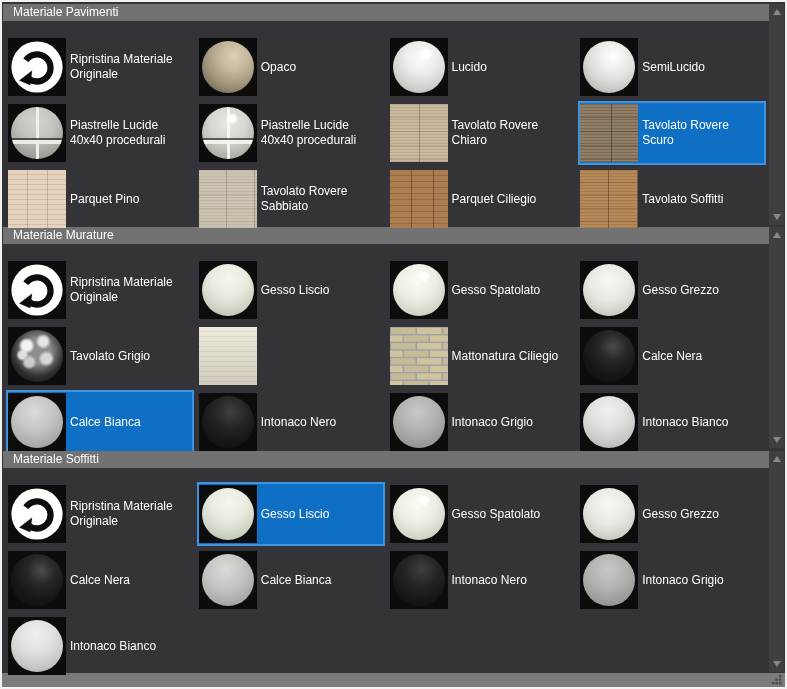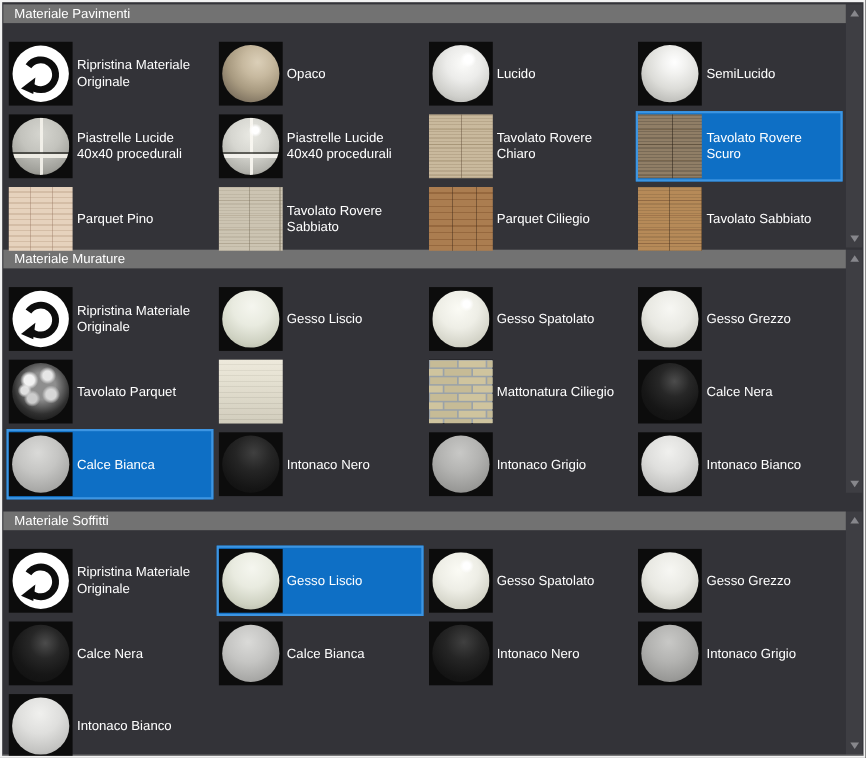--- a/index.html
+++ b/index.html
@@ -6,21 +6,21 @@
   *{box-sizing:border-box;}
   .window{
     width:787px;height:689px;
     border:2px solid #f2f2f2;
     background:var(--panel-bg,#333338);
     font-family:"Liberation Sans","DejaVu Sans",sans-serif;
     display:flex;flex-direction:column;
     overflow:hidden;position:relative;
   }
   .section{display:flex;height:221px;margin-top:2px;flex:none;}
-  .section.s3{margin-top:17px;}
+  .section.s3{margin-top:3px;}
   .section-main{flex:1;display:flex;flex-direction:column;min-width:0;}
   .section-header{
     height:17px;flex:none;background:var(--header-bg,#727272);
     color:#fff;font-size:12px;font-weight:normal;line-height:17px;
     padding-left:10px;margin-left:1px;
   }
   .grid{
     flex:1;display:grid;grid-template-columns:repeat(4,1fr);
     grid-auto-rows:64px;row-gap:2px;
     padding:14px 0 0 4px;align-content:start;
@@ -185,21 +185,21 @@
             <div class="cell">
               <div class="thumb t-wood-oak-sand"></div>
               <div class="label">Tavolato Rovere Sabbiato</div>
             </div>
             <div class="cell">
               <div class="thumb t-parquet-cherry"></div>
               <div class="label">Parquet Ciliegio</div>
             </div>
             <div class="cell">
               <div class="thumb t-wood-cherry"></div>
-              <div class="label">Tavolato Sabbiato</div>
+              <div class="label">Tavolato Soffitti</div>
             </div>
           </div>
         </div>
         <div class="scrollbar">
           <div class="sb-arrow up"></div>
           <div class="sb-arrow down"></div>
         </div>
       </div>
       <div class="section">
         <div class="section-main">
@@ -230,21 +230,21 @@
             <div class="cell">
               <div class="thumb t-sphere-rough">
                 <div class="ball"></div>
               </div>
               <div class="label">Gesso Grezzo</div>
             </div>
             <div class="cell">
               <div class="thumb t-sphere-marble">
                 <div class="ball"></div>
               </div>
-              <div class="label">Tavolato Parquet</div>
+              <div class="label">Tavolato Grigio</div>
             </div>
             <div class="cell">
               <div class="thumb t-brick-thin"></div>
             </div>
             <div class="cell">
               <div class="thumb t-brick-standard">
                 <svg width="58" height="58" viewBox="0 0 58 58">
                   <rect width="58" height="58" fill="#9aa2a8"></rect>
                   <rect x="-25" y="0.8" width="24.5" height="6.2" fill="#cfc49e"></rect>
                   <rect x="1" y="0.8" width="24.5" height="6.2" fill="#c6bb96"></rect>

